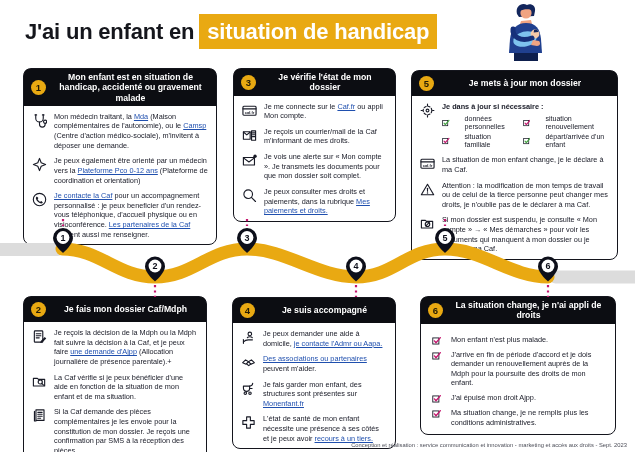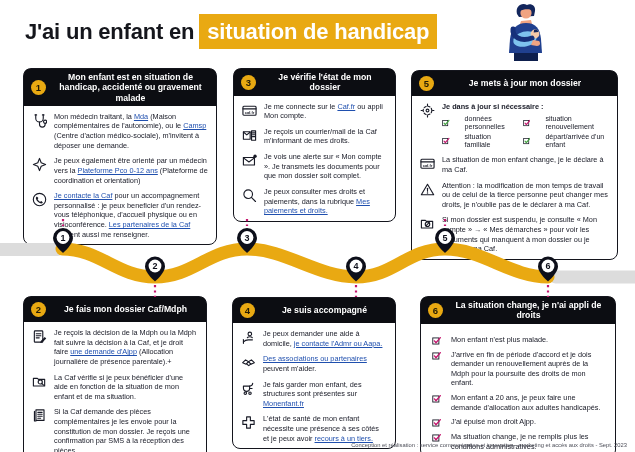--- a/index.html
+++ b/index.html
@@ -107,21 +107,21 @@
   </div>
   <div class="card-body">
       <div class="item">
         <span class="ic">
           <svg viewBox="0 0 16 16" width="15" height="15" fill="none" stroke="#181a26" stroke-width="1.2" stroke-linecap="round" stroke-linejoin="round">
             <rect x="2.5" y="2" width="9" height="12" rx=".8"></rect>
             <path d="M4.5 5h5M4.5 7.2h5M4.5 9.4h3.2"></path>
             <path d="M9.3 12.8l4.3-4.3 1.6 1.6-4.3 4.3-2.1.5z" fill="#181a26" stroke="none"></path>
           </svg>
         </span>
-        <span class="tx"><span>Je reçois la décision de la Mdph ou la Mdph fait suivre la décision à la Caf, et je droit faire </span><a class="lnk" href="#">une demande d'Ajpp</a><span> (Allocation journalière de présence parentale).+</span></span>
+        <span class="tx"><span>Je reçois la décision de la Mdph ou la Mdph fait suivre la décision à la Caf, et je peux faire </span><a class="lnk" href="#">une demande d'Ajpp</a><span> (Allocation journalière de présence parentale).+</span></span>
       </div>
       <div class="item">
         <span class="ic">
           <svg viewBox="0 0 16 16" width="15" height="15" fill="none" stroke="#181a26" stroke-width="1.2" stroke-linecap="round" stroke-linejoin="round">
             <path d="M1.5 12.8V4.6h4.2l1.2 1.1h6.6v7.1z"></path>
             <circle cx="8.8" cy="8.4" r="2.2"></circle>
             <path d="M10.4 10l1.9 1.9"></path>
           </svg>
         </span>
         <span class="tx"><span>La Caf vérifie si je peux bénéficier d'une aide en fonction de la situation de mon enfant et de ma situation.</span></span>
@@ -347,29 +347,20 @@
         </span>
         <span class="tx"><span>J'arrive en fin de période d'accord et je dois demander un renouvellement auprès de la Mdph pour la poursuite des droits de mon enfant.</span></span>
       </div>
       <div class="item">
         <span class="ic">
           <svg viewBox="0 0 14 14" width="9" height="9" fill="none">
             <rect x="1.2" y="3" width="9.5" height="9.5" stroke="#181a26" stroke-width="1.4"></rect>
             <path d="M3.8 7.6l2.4 2.8L13 2.6" stroke="#C4156D" stroke-width="2.1" stroke-linecap="round" stroke-linejoin="round"></path>
           </svg>
         </span>
-        <span class="tx"><span>Mon enfant a 20 ans, je peux faire une demande d'allocation aux adultes handicapés.</span></span>
-      </div>
-      <div class="item">
-        <span class="ic">
-          <svg viewBox="0 0 14 14" width="9" height="9" fill="none">
-            <rect x="1.2" y="3" width="9.5" height="9.5" stroke="#181a26" stroke-width="1.4"></rect>
-            <path d="M3.8 7.6l2.4 2.8L13 2.6" stroke="#C4156D" stroke-width="2.1" stroke-linecap="round" stroke-linejoin="round"></path>
-          </svg>
-        </span>
         <span class="tx"><span>J'ai épuisé mon droit Ajpp.</span></span>
       </div>
       <div class="item">
         <span class="ic">
           <svg viewBox="0 0 14 14" width="9" height="9" fill="none">
             <rect x="1.2" y="3" width="9.5" height="9.5" stroke="#181a26" stroke-width="1.4"></rect>
             <path d="M3.8 7.6l2.4 2.8L13 2.6" stroke="#C4156D" stroke-width="2.1" stroke-linecap="round" stroke-linejoin="round"></path>
           </svg>
         </span>
         <span class="tx"><span>Ma situation change, je ne remplis plus les conditions administratives.</span></span>

